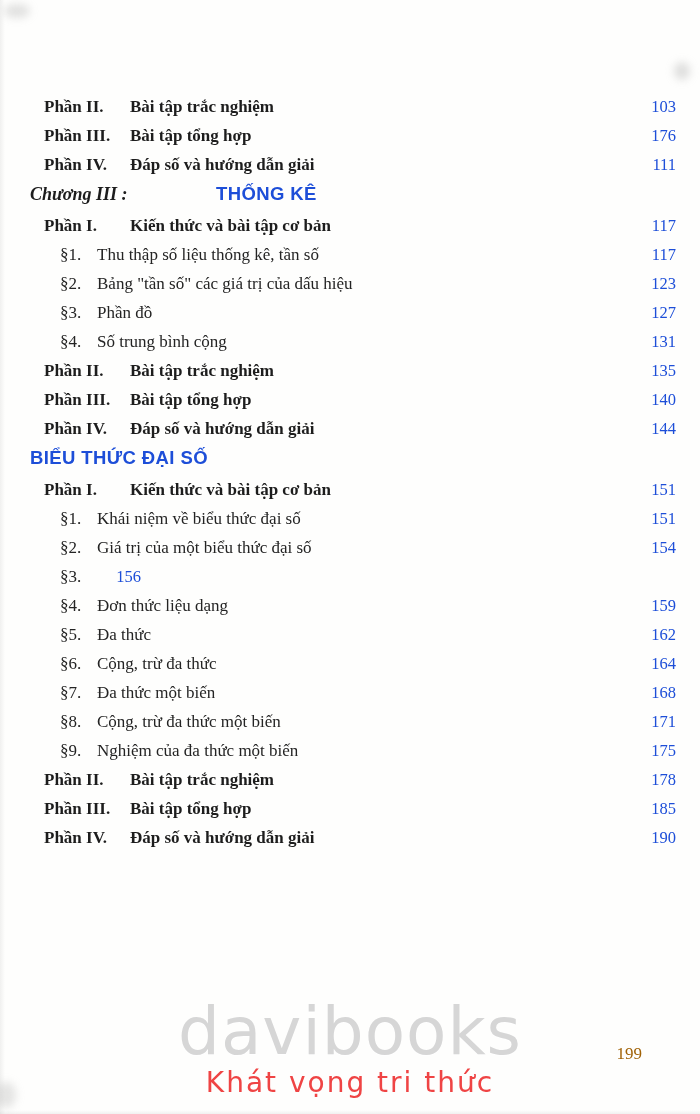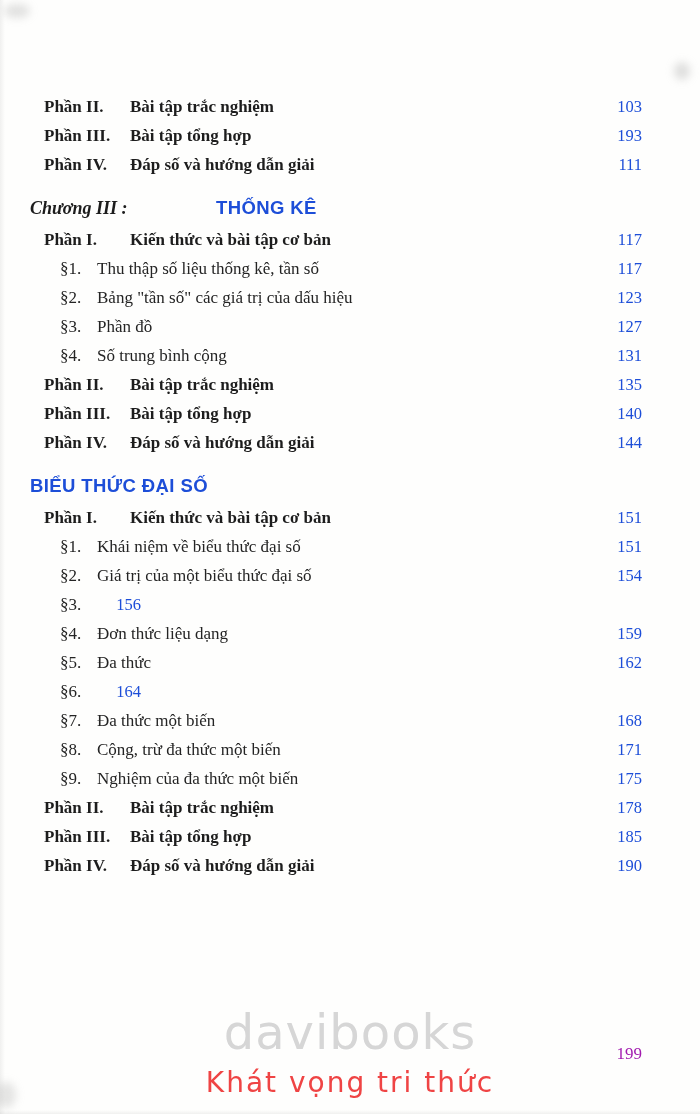--- a/index.html
+++ b/index.html
@@ -19,21 +19,21 @@
   
   .smudge { position: absolute; border-radius: 50%; filter: blur(4px); pointer-events: none; }
   .smudge.tl { left: 4px; top: 4px; width: 26px; height: 14px; background: rgba(140,140,140,.25); }
   .smudge.tr { right: 10px; top: 62px; width: 16px; height: 18px; background: rgba(150,150,150,.3); }
   .smudge.bl { left: -4px; bottom: 6px; width: 20px; height: 26px; background: rgba(150,150,150,.25); }
   .edge-left { position:absolute; left:0; top:0; bottom:0; width:5px;
     background: linear-gradient(to right, rgba(120,120,120,.10), rgba(120,120,120,0)); pointer-events:none; }
   .edge-bottom { position:absolute; left:0; right:0; bottom:0; height:4px;
     background: linear-gradient(to top, rgba(120,120,120,.10), rgba(120,120,120,0)); pointer-events:none; }
 
-  .toc { padding: 92px 58px 0 44px; }
+  .toc { padding: 92px 24px 0 44px; }
 
   .entry {
     display: flex;
     align-items: baseline;
     height: 29px;
     line-height: 29px;
     font-size: 17px;
   }
   .entry .label { flex: none; white-space: pre; }
   .entry .title { flex: 1; white-space: nowrap; overflow: hidden; }
@@ -42,21 +42,20 @@
   .entry.part { font-weight: bold; color: #1d1d1d; }
   .entry.part .label { width: 86px; }
   .entry.section { padding-left: 16px; color: #242424; }
   .entry.section .label { width: 37px; }
 
   .chapter {
     display: flex;
     align-items: baseline;
     height: 30px;
     line-height: 30px;
-    margin-top: 14px;
     margin-bottom: 2px;
     margin-left: -14px;
   }
   .chapter .chapter-label {
     flex: none;
     width: 186px;
     font-style: italic;
     font-weight: bold;
     font-size: 18px;
     color: #1c1c1c;
@@ -72,39 +71,39 @@
 
   .watermark {
     position: absolute;
     left: 0; right: 0;
     bottom: 14px;
     text-align: center;
     pointer-events: none;
   }
   .wm-brand {
     font-family: "DejaVu Sans", sans-serif;
-    font-size: 48px;
+    font-size: 66px;
     line-height: 68px;
     color: #d6d6d6;
     letter-spacing: 1px;
     text-shadow: 0 1px 0 #ffffff;
   }
   .wm-tagline {
     font-family: "DejaVu Sans", sans-serif;
     font-size: 28px;
     line-height: 34px;
     color: #ef4444;
     letter-spacing: 2px;
   }
   .folio {
     position: absolute;
     right: 58px;
     top: 1044px;
     font-size: 17px;
-    color: #a21caf;
+    color: #a16207;
   }
 </style>
 </head>
 <body>
 
 <div class="page">
   <div class="smudge tl"></div>
   <div class="smudge tr"></div>
   <div class="smudge bl"></div>
   <div class="edge-left"></div>
@@ -113,21 +112,21 @@
   <div class="toc">
       <div class="toc-section">
         <div class="entry part">
     <span class="label">Phần II.</span>
     <span class="title">Bài tập trắc nghiệm</span>
     <span class="pagenum">103</span>
   </div>
         <div class="entry part">
     <span class="label">Phần III.</span>
     <span class="title">Bài tập tổng hợp</span>
-    <span class="pagenum">193</span>
+    <span class="pagenum">176</span>
   </div>
         <div class="entry part">
     <span class="label">Phần IV.</span>
     <span class="title">Đáp số và hướng dẫn giải</span>
     <span class="pagenum">111</span>
   </div>
       </div>
       <div class="toc-section">
         <div class="chapter">
     <span class="chapter-label">Chương III :</span>
@@ -202,20 +201,21 @@
     <span class="title">Đơn thức liệu dạng</span>
     <span class="pagenum">159</span>
   </div>
         <div class="entry section">
     <span class="label">§5.</span>
     <span class="title">Đa thức</span>
     <span class="pagenum">162</span>
   </div>
         <div class="entry section">
     <span class="label">§6.</span>
+    <span class="title">Cộng, trừ đa thức</span>
     <span class="pagenum">164</span>
   </div>
         <div class="entry section">
     <span class="label">§7.</span>
     <span class="title">Đa thức một biến</span>
     <span class="pagenum">168</span>
   </div>
         <div class="entry section">
     <span class="label">§8.</span>
     <span class="title">Cộng, trừ đa thức một biến</span>

